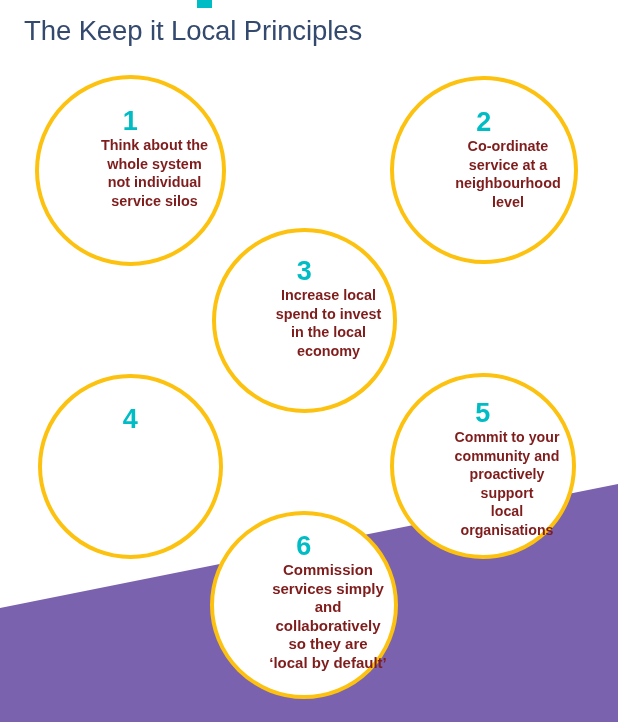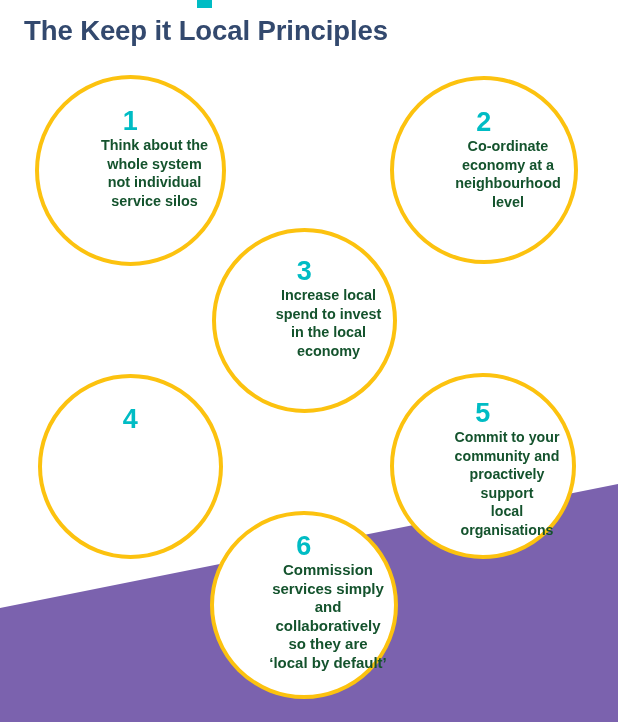--- a/index.html
+++ b/index.html
@@ -39,21 +39,21 @@
     pointer-events: none;
   }
 
   
   .page-title {
     position: absolute;
     left: 24px;
     top: 14px;
     font-size: 27.5px;
     line-height: 34px;
-    font-weight: 700;
+    font-weight: 400;
     letter-spacing: -0.1px;
     color: #33496e;
     white-space: nowrap;
   }
 
   
   .circle {
     position: absolute;
     box-sizing: border-box;
     border-radius: 50%;
@@ -66,21 +66,21 @@
     text-align: center;
   }
   .circle .num {
     color: #00bcc4;
     font-weight: 700;
     font-size: 27px;
     line-height: 29px;
     letter-spacing: 0.5px;
   }
   .circle .body {
-    color: #14532d;
+    color: #7f1d1d;
     font-weight: 700;
     font-size: 14.4px;
     line-height: 18.6px;
     padding: 0 6px;
     white-space: pre-line;
     margin-left: 48px;
   }
 
   
   #circle-1 { left: 35px;  top: 75px;  width: 191px; height: 191px; padding-top: 28px; }
@@ -110,21 +110,21 @@
     <div class="num">1</div>
     <div class="body">Think about the
 whole system
 not individual
 service silos</div>
   </div>
 
   <div class="circle" id="circle-2">
     <div class="num">2</div>
     <div class="body">Co-ordinate
-economy at a
+service at a
 neighbourhood
 level</div>
   </div>
 
   <div class="circle" id="circle-3">
     <div class="num">3</div>
     <div class="body">Increase local
 spend to invest
 in the local
 economy</div>

